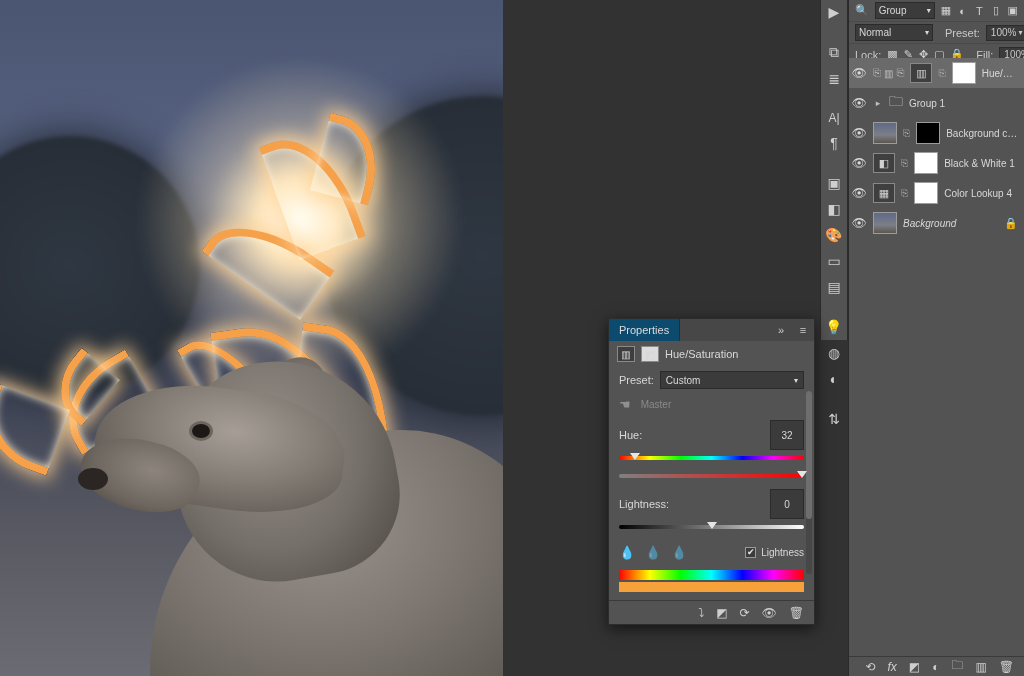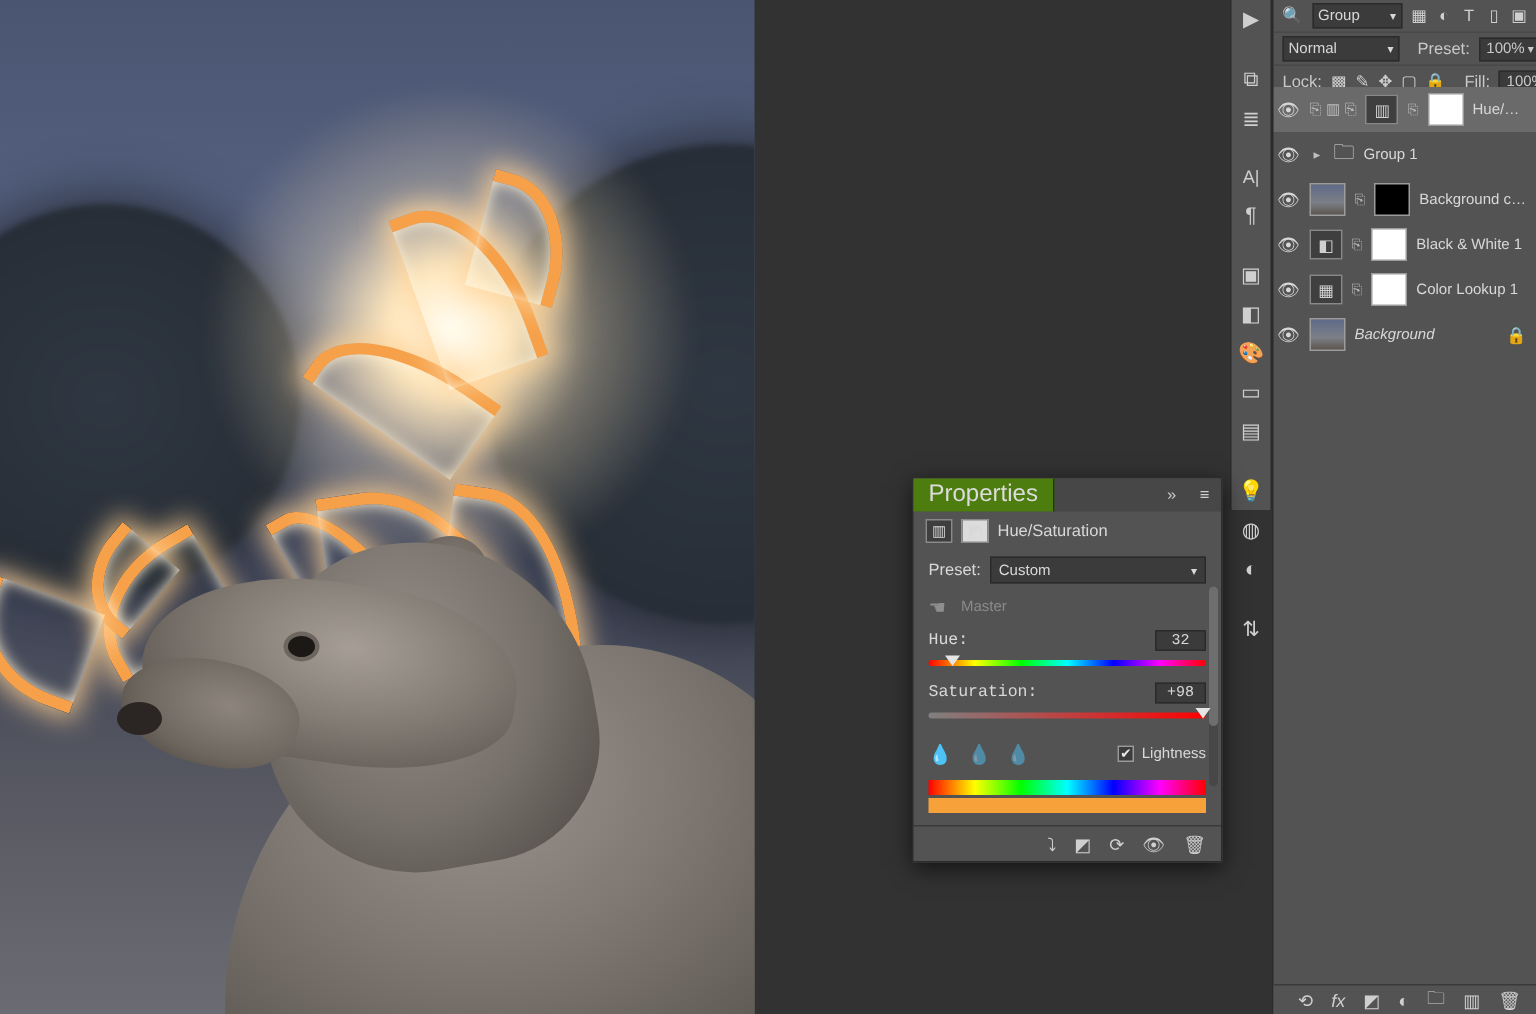--- a/index.html
+++ b/index.html
@@ -54,31 +54,31 @@
   .lname{flex:1;white-space:nowrap;overflow:hidden;text-overflow:ellipsis;}
   .lockico{color:#bcbcbc;font-size:11px;}
   .chevr{color:#bfbfbf;font-size:9px;width:10px;text-align:center;}
   .linkset{display:flex;gap:3px;align-items:center;color:#bdbdbd;font-size:10px;}
   
   #layerbottom{position:absolute;left:0;right:0;bottom:0;height:20px;background:#535353;border-top:1px solid #3a3a3a;
                display:flex;align-items:center;justify-content:flex-end;gap:12px;padding:0 10px;color:#cfcfcf;font-size:12px;}
   
   #props{position:absolute;left:608px;top:318px;width:207px;background:#535353;border:1px solid #2c2c2c;box-shadow:0 4px 14px rgba(0,0,0,.6);}
   #props .tabbar{height:22px;display:flex;align-items:stretch;background:#474747;}
-  #props .tab{padding:0 10px;display:flex;align-items:center;background:#4d7c0f;border-right:1px solid #2c2c2c;font-size:16px;color:#dcdcdc;}
+  #props .tab{padding:0 10px;display:flex;align-items:center;background:#0c4a6e;border-right:1px solid #2c2c2c;font-size:11px;color:#dcdcdc;}
   #props .tabsp{flex:1;}
   #props .tabico{width:22px;display:flex;align-items:center;justify-content:center;color:#cfcfcf;font-size:11px;}
   #props .hdr{display:flex;align-items:center;gap:6px;height:26px;padding:0 8px;}
   #props .hdr .sq{width:18px;height:16px;border:1px solid #8a8a8a;background:#3e3e3e;display:flex;align-items:center;justify-content:center;font-size:10px;}
   #props .body2{padding:4px 10px 8px 10px;position:relative;}
   .preset{display:flex;align-items:center;gap:6px;}
   .preset .dd{flex:1;background:#3b3b3b;border:1px solid #2b2b2b;color:#d8d8d8;height:18px;font-size:10px;padding:0 5px;display:flex;align-items:center;justify-content:space-between;}
-  .sliderblk{margin-top:8px;font-family:Liberation Mono, monospace;}
+  .sliderblk{margin-top:8px;}
   .sliderhdr{display:flex;justify-content:space-between;align-items:center;}
-  .valbox{width:34px;height:14px;background:#3b3b3b;border:1px solid #2b2b2b;color:#d8d8d8;font-size:10px;text-align:center;display:flex;align-items:center;justify-content:center;}
+  .valbox{width:34px;height:30px;background:#3b3b3b;border:1px solid #2b2b2b;color:#d8d8d8;font-size:10px;text-align:center;display:flex;align-items:center;justify-content:center;}
   .track{position:relative;height:10px;margin-top:3px;}
   .track .bar{position:absolute;left:0;right:0;top:3px;height:4px;border-radius:2px;}
   .huebar{background:linear-gradient(90deg,#ff0000,#ffff00,#00ff00,#00ffff,#0000ff,#ff00ff,#ff0000);}
   .satbar{background:linear-gradient(90deg,#808080,#ff0000);}
   .lightbar{background:linear-gradient(90deg,#000,#808080,#fff);}
   .thumbt{position:absolute;top:0;width:0;height:0;border-left:5px solid transparent;border-right:5px solid transparent;border-top:7px solid #e5e5e5;transform:translateX(-5px);}
   .eyedrops{display:flex;gap:10px;align-items:center;margin-top:12px;}
   .eyedrops .edi{width:16px;height:16px;color:#cfcfcf;font-size:13px;display:flex;align-items:center;justify-content:center;}
   .chk{display:flex;align-items:center;gap:5px;font-size:10px;color:#d8d8d8;}
   .chk .box{width:11px;height:11px;border:1px solid #9a9a9a;background:#3c3c3c;display:flex;align-items:center;justify-content:center;font-size:9px;color:#e8e8e8;}
@@ -212,21 +212,21 @@
         <span class="adjico">◧</span>
         <span style="font-size: 9px; color: rgb(188, 188, 188);">⎘</span>
         <span class="thumb mask"></span>
         <span class="lname">Black &amp; White 1</span>
       </div>
       <div class="layer">
         <span class="eye2">👁</span>
         <span class="adjico">▦</span>
         <span style="font-size: 9px; color: rgb(188, 188, 188);">⎘</span>
         <span class="thumb mask"></span>
-        <span class="lname">Color Lookup 1</span>
+        <span class="lname">Color Lookup 4</span>
       </div>
       <div class="layer">
         <span class="eye2">👁</span>
         <span class="thumb img"></span>
         <span class="lname" style="font-style: italic;">Background</span>
         <span class="lockico">🔒</span>
       </div>
     </div>
 
   <div id="layerbottom">
@@ -278,30 +278,36 @@
         <span>Hue:</span>
         <span class="valbox">32</span>
       </div>
       <div class="track">
         <div class="bar huebar"></div>
         <div id="hueThumb" class="thumbt" style="left: 8.9%;"></div>
       </div>
     </div>
 
     <div class="sliderblk">
-      <div class="sliderhdr">
-        <span>Saturation:</span>
-        <span class="valbox">+98</span>
-      </div>
       <div class="track">
         <div class="bar satbar"></div>
         <div id="satThumb" class="thumbt" style="left: 99%;"></div>
       </div>
     </div>
 
+    <div class="sliderblk">
+      <div class="sliderhdr">
+        <span>Lightness:</span>
+        <span class="valbox">0</span>
+      </div>
+      <div class="track">
+        <div class="bar lightbar"></div>
+        <div id="lgtThumb" class="thumbt" style="left: 50%;"></div>
+      </div>
+    </div>
 
     <div class="eyedrops">
       <span class="edi">💧</span>
       <span class="edi" style="opacity:.5;">💧</span>
       <span class="edi" style="opacity:.5;">💧</span>
       <span style="flex:1"></span>
       <span class="chk">
         <span class="box" id="colorizeBox">✔</span>
         <span>Lightness</span>
       </span>

